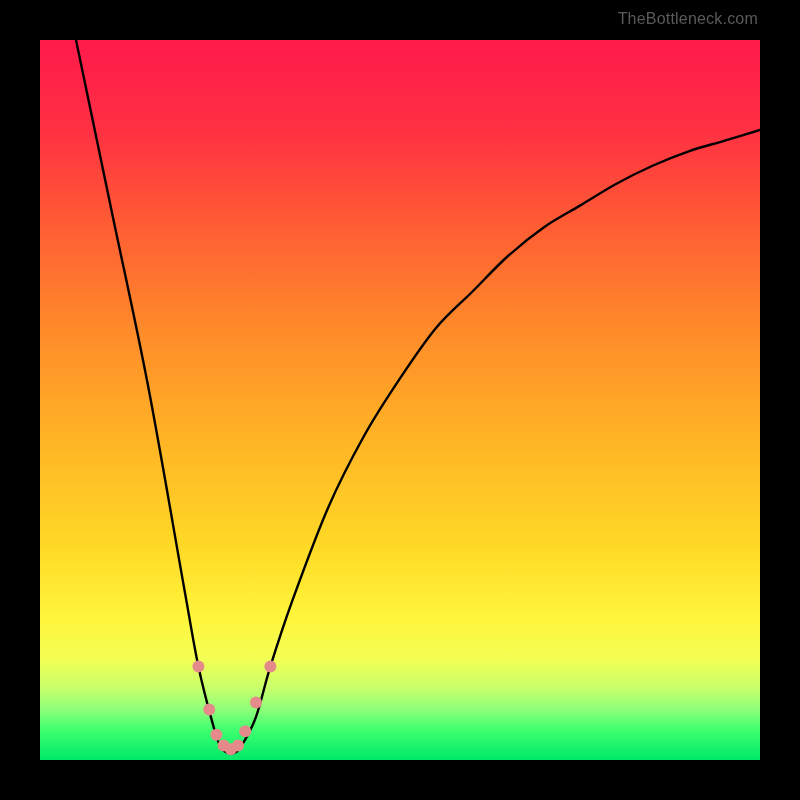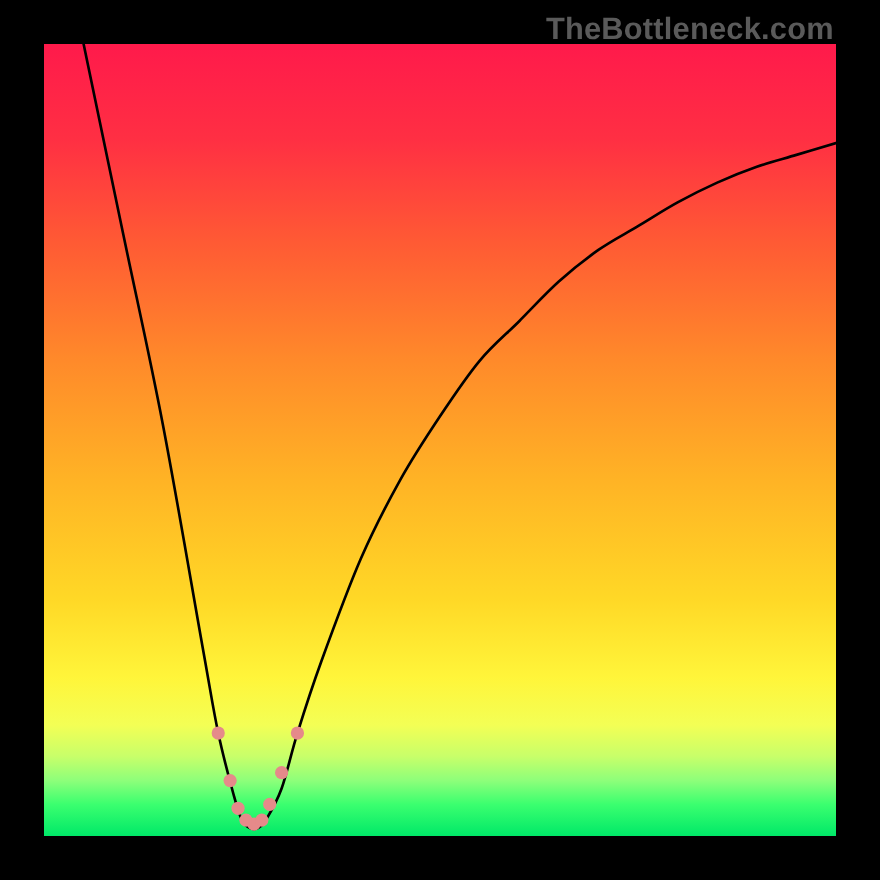--- a/index.html
+++ b/index.html
@@ -36,22 +36,22 @@
     left: 0; top: 0;
     width: 720px;
     height: 720px;
     overflow: visible;
   }
   .watermark {
     position: absolute;
     top: 10px;
     right: 42px;
     color: #5a5a5a;
-    font-size: 28px;
-    font-weight: 700;
+    font-size: 16px;
+    font-weight: 400;
     letter-spacing: 0.2px;
   }
 </style>
 </head>
 <body>
 
 <div class="frame">
   <div class="watermark">TheBottleneck.com</div>
   <div class="plot-area">
     <svg class="gradient" viewBox="0 0 720 720" preserveAspectRatio="none">

